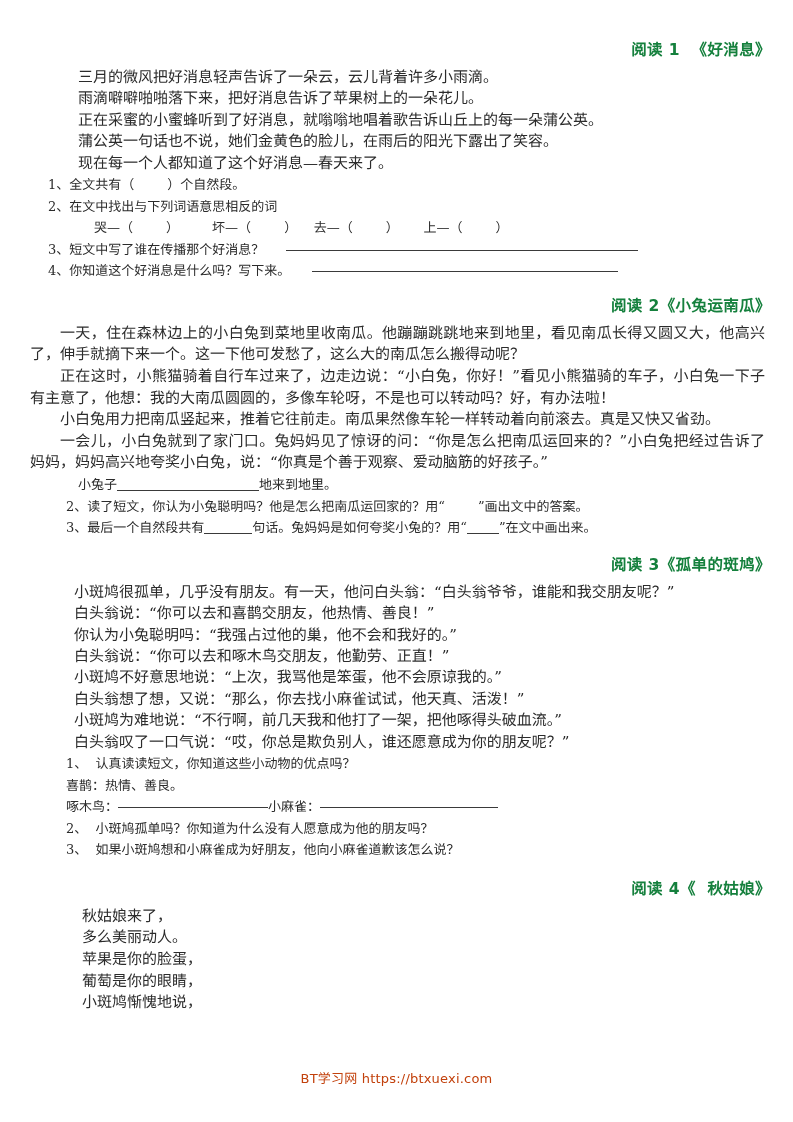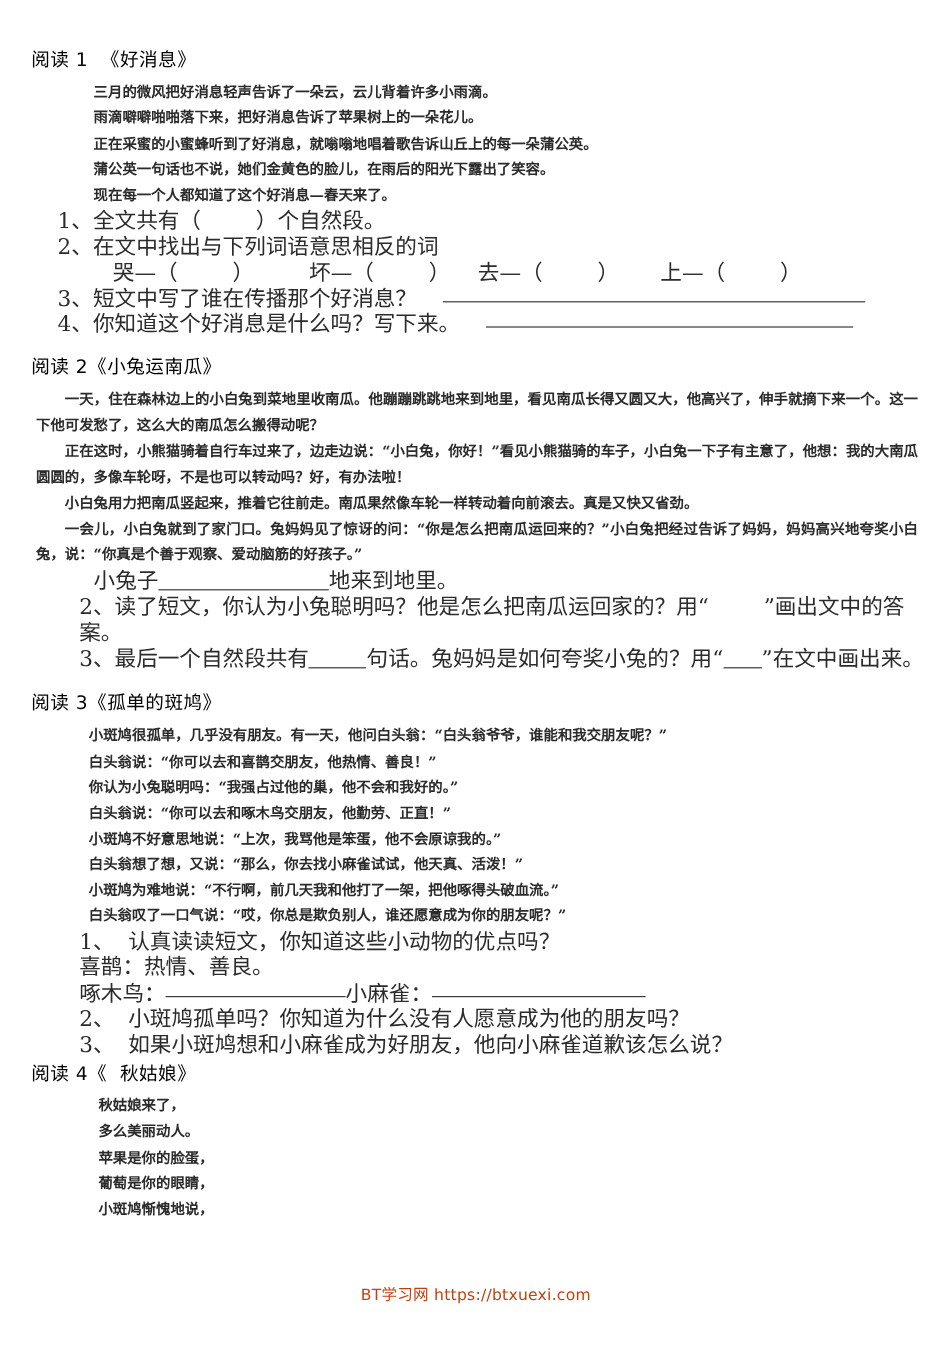--- a/index.html
+++ b/index.html
@@ -21,40 +21,40 @@
     top: 0; left: 0;
     width: 793px;
     height: 1122px;
     box-sizing: border-box;
     padding: 40px 22px 0 26px;
   }
   .section { margin: 0; }
 
   h2.heading {
     font-family: "DejaVu Sans", "Liberation Sans", sans-serif;
-    font-weight: normal;
+    font-weight: bold;
     font-size: 15.5px;
-    color: #000000;
+    color: #15803d;
     margin: 0 0 6px 0;
     letter-spacing: 0.4px;
     white-space: pre;
     line-height: 1.35;
+    text-align: right;
   }
   #sec1 h2.heading { margin-top: 0; }
   #sec2 h2.heading { margin-top: 14px; }
   #sec3 h2.heading { margin-top: 16px; }
-  #sec4 h2.heading { margin-top: 2px; }
+  #sec4 h2.heading { margin-top: 18px; }
 
   .body-text {
-    font-size: 12px;
+    font-size: 15px;
     line-height: 21.4px;
     color: #2b2b2b;
     margin: 0;
     text-align: justify;
-    font-weight: bold;
   }
   .body-text p {
     margin: 0;
     white-space: pre-wrap;
   }
 
   
   .lines-indent p { padding-left: 52px; }
 
   
@@ -65,21 +65,21 @@
     line-height: 21.6px;
   }
 
   
   .lines-dialog p { padding-left: 48px; }
 
   
   .poem p { padding-left: 56px; line-height: 21.6px; }
 
   .questions {
-    font-size: 18px;
+    font-size: 13px;
     line-height: 21.6px;
     color: #2b2b2b;
     margin: 0;
   }
   .questions .q {
     margin: 0;
     white-space: pre-wrap;
   }
   .q-i1 { padding-left: 22px; }
   .q-i2 { padding-left: 40px; }

